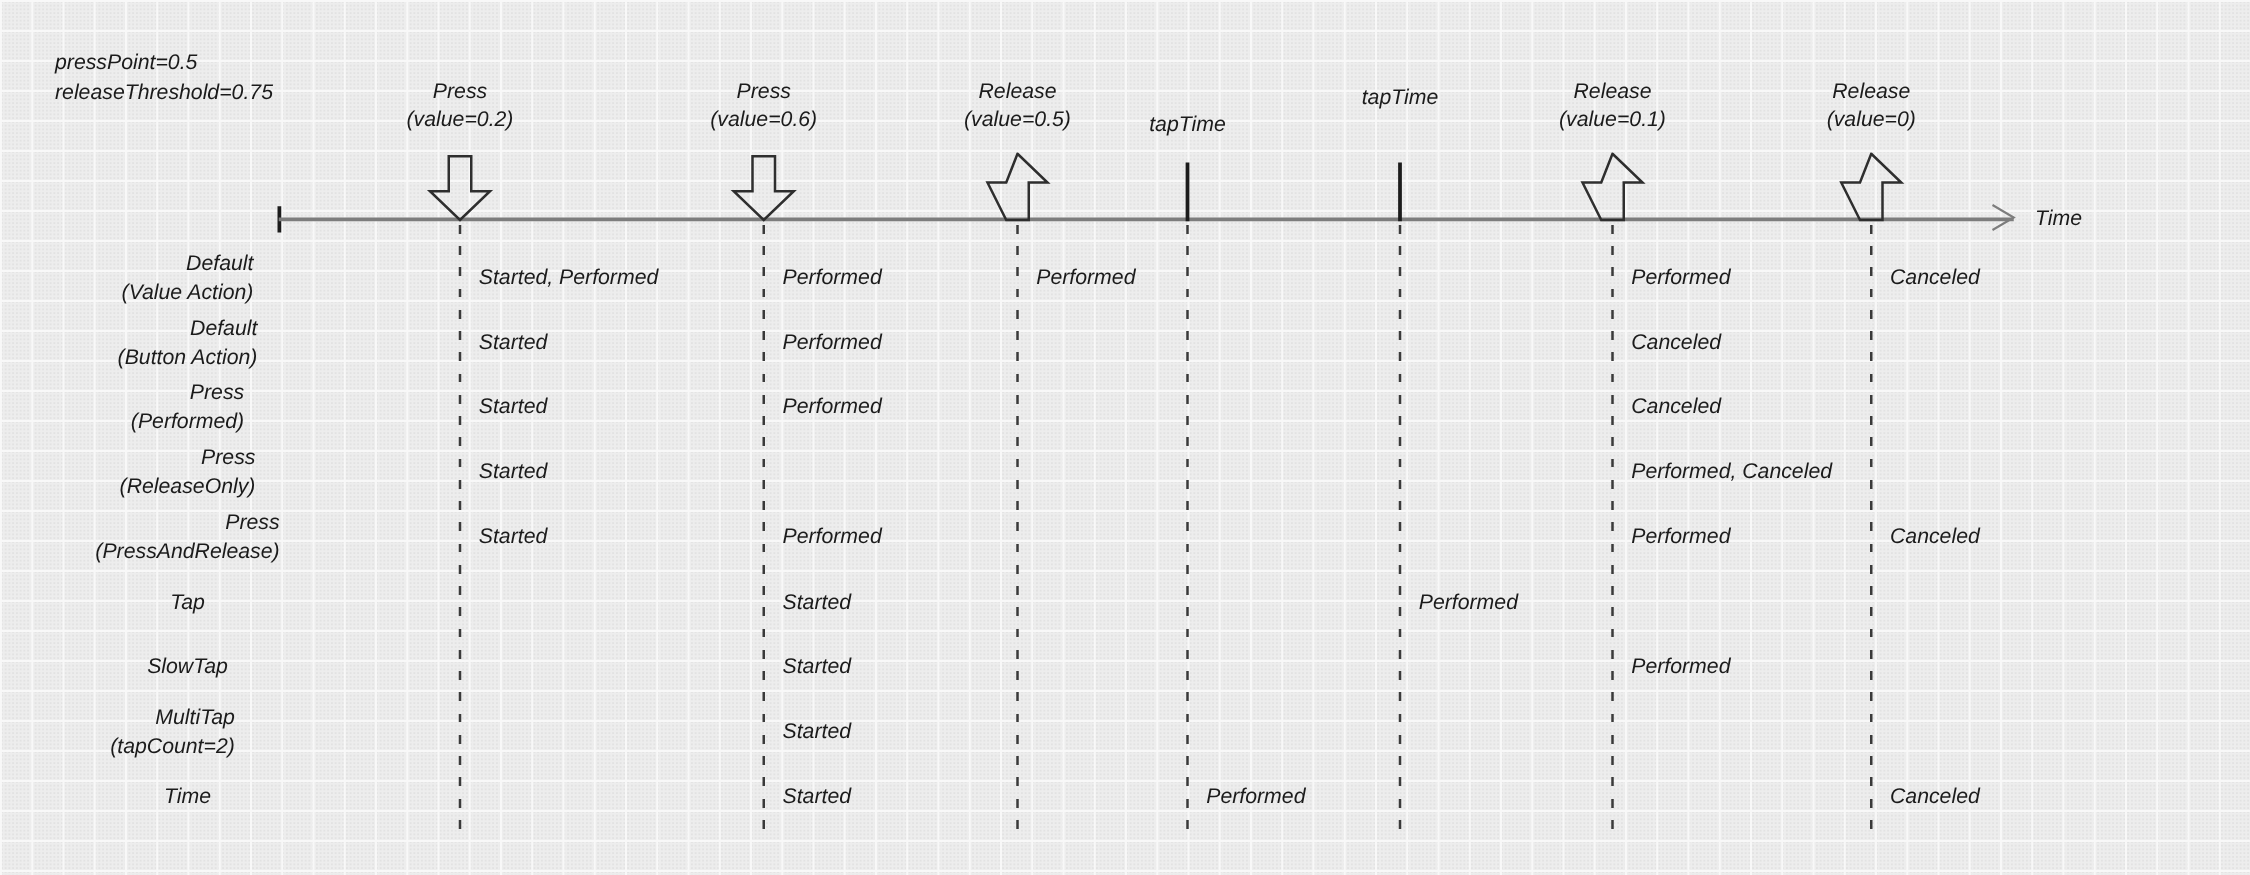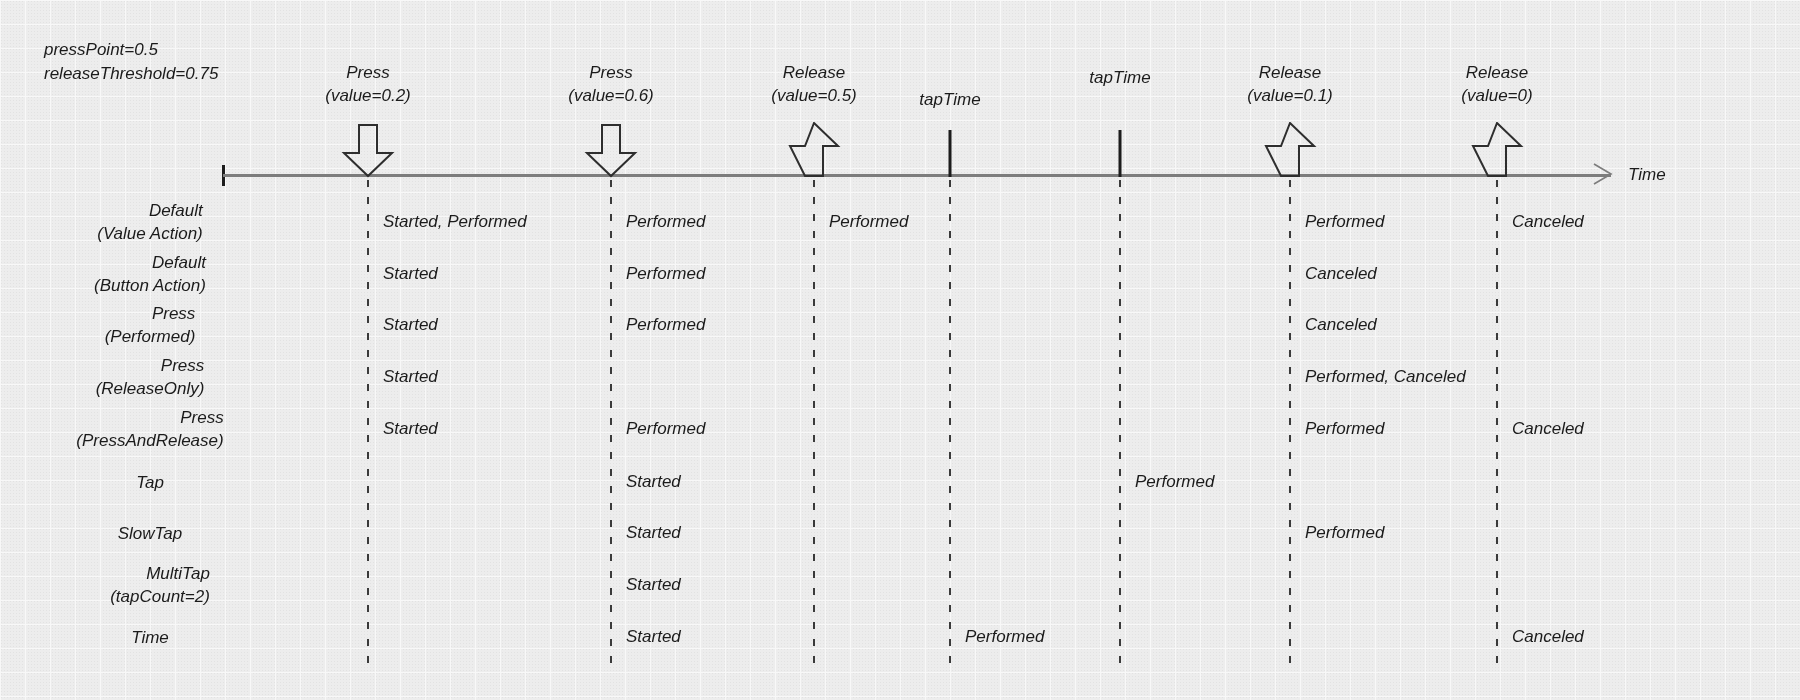--- a/index.html
+++ b/index.html
@@ -137,21 +137,21 @@
     <div class="row-label" style="left: 150px; top: 482px;">
       <div>Tap</div>
     </div>
     <div class="cell" style="left: 626px; top: 482px;">Started</div>
     <div class="cell" style="left: 1135px; top: 482px;">Performed</div>
     <div class="row-label" style="left: 150px; top: 533px;">
       <div>SlowTap</div>
     </div>
     <div class="cell" style="left: 626px; top: 533px;">Started</div>
     <div class="cell" style="left: 1305px; top: 533px;">Performed</div>
-    <div class="row-label" style="left: 160px; top: 585px;">
+    <div class="row-label" style="left: 138px; top: 585px;">
       <div>MultiTap</div>
       <div>(tapCount=2)</div>
     </div>
     <div class="cell" style="left: 626px; top: 585px;">Started</div>
     <div class="row-label" style="left: 150px; top: 637px;">
       <div>Time</div>
     </div>
     <div class="cell" style="left: 626px; top: 637px;">Started</div>
     <div class="cell" style="left: 965px; top: 637px;">Performed</div>
     <div class="cell" style="left: 1512px; top: 637px;">Canceled</div>

